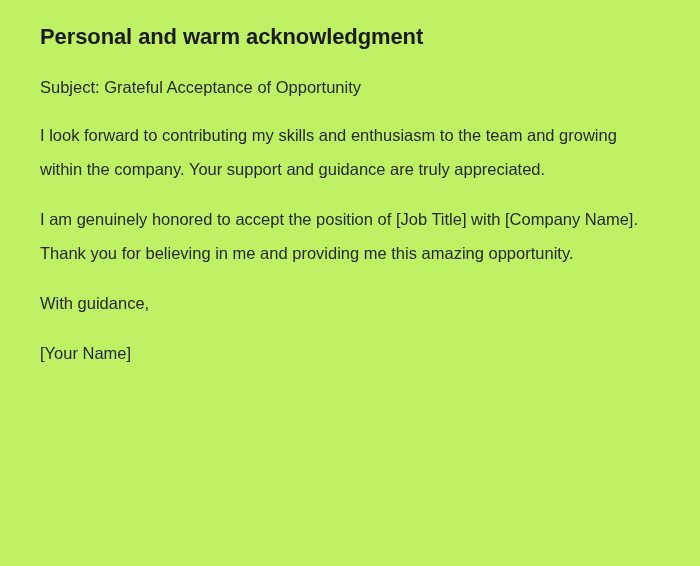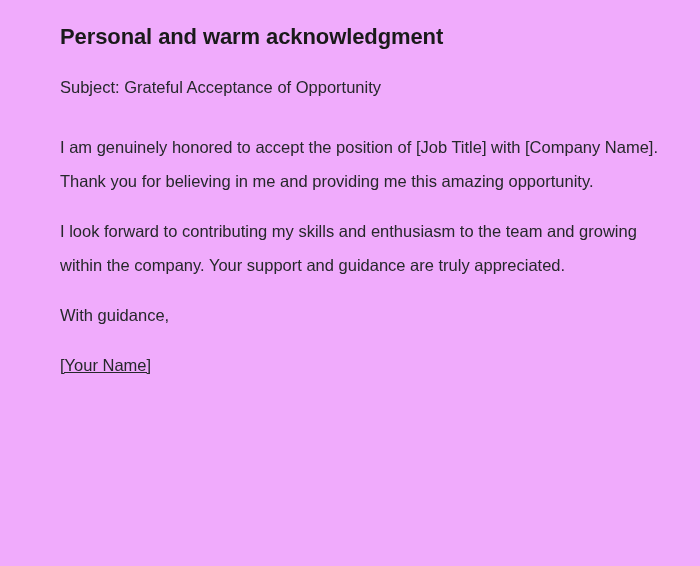--- a/index.html
+++ b/index.html
@@ -11,51 +11,50 @@
     width: 700px;
     height: 566px;
     font-family: "Liberation Sans", sans-serif;
     color: #202124;
     -webkit-font-smoothing: antialiased;
   }
   .doc {
     box-sizing: border-box;
     width: 700px;
     height: 566px;
-    padding: 22px 40px 0 60px;
-    background: #f0abfc;
+    padding: 22px 40px 0 40px;
+    background: #bef264;
     overflow: hidden;
   }
   .doc-title {
     font-size: 22px;
     font-weight: bold;
     line-height: 30px;
     color: #1a1a1a;
     margin: 0 0 18px 0;
     letter-spacing: -0.1px;
   }
   .doc-para {
     font-size: 16.5px;
     line-height: 34px;
     color: #26282b;
     margin: 0 0 16px 0;
     max-width: 600px;
     font-weight: 400;
   }
   .doc-para:last-child {
     margin-bottom: 0;
-    text-decoration: underline;
   }
   .subject-line {
-    margin-bottom: 26px;
+    margin-bottom: 14px;
   }
 </style>
 </head>
 <body>
 
 <div class="doc">
   <h1 class="doc-title">Personal and warm acknowledgment</h1>
   <p class="doc-para subject-line">Subject: Grateful Acceptance of Opportunity</p>
+  <p class="doc-para">I look forward to contributing my skills and enthusiasm to the team and growing within the company. Your support and guidance are truly appreciated.</p>
   <p class="doc-para">I am genuinely honored to accept the position of [Job Title] with [Company Name]. Thank you for believing in me and providing me this amazing opportunity.</p>
-  <p class="doc-para">I look forward to contributing my skills and enthusiasm to the team and growing within the company. Your support and guidance are truly appreciated.</p>
   <p class="doc-para">With guidance,</p>
   <p class="doc-para">[Your Name]</p>
 </div>
 
 </body></html>

